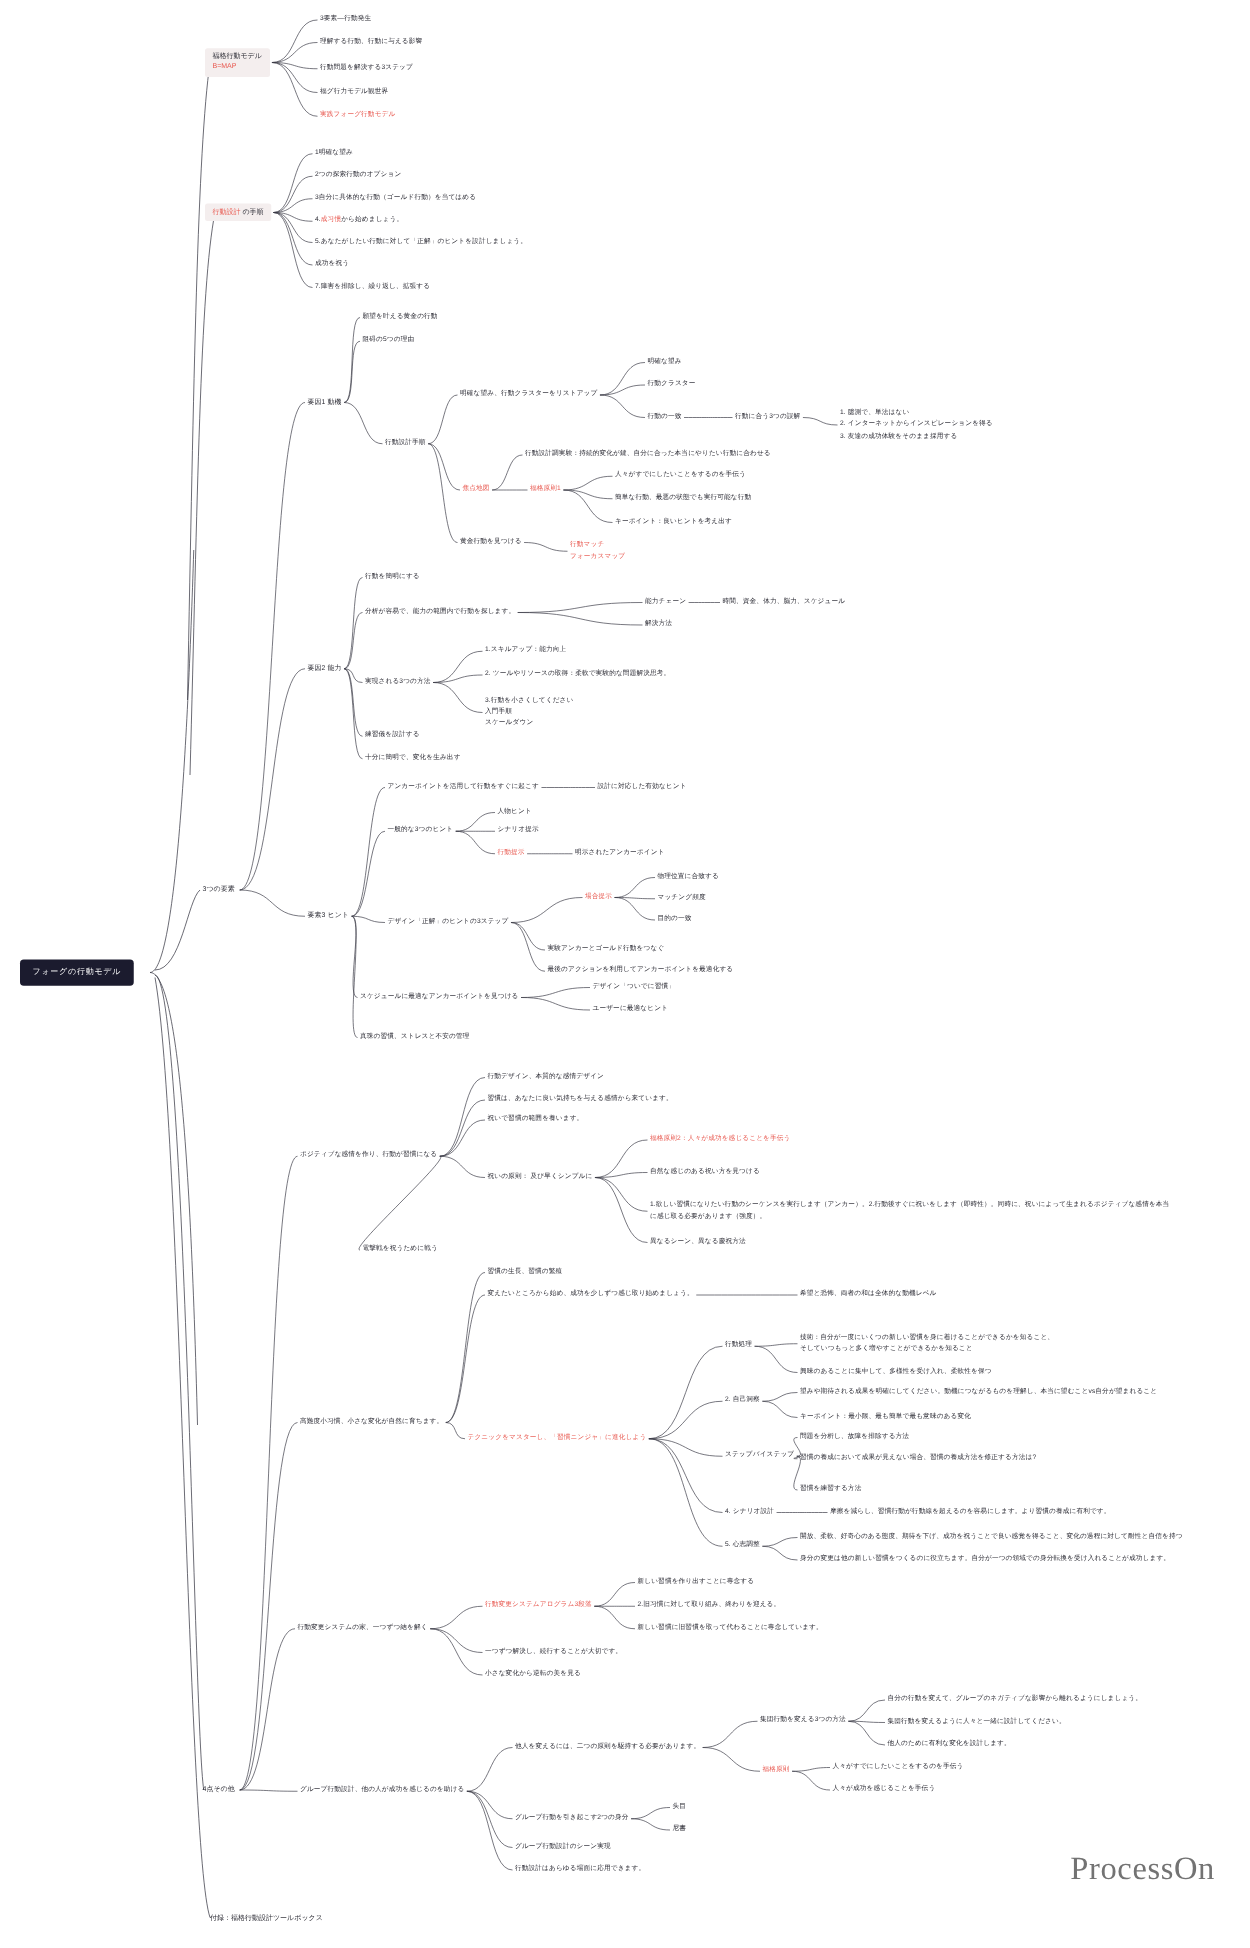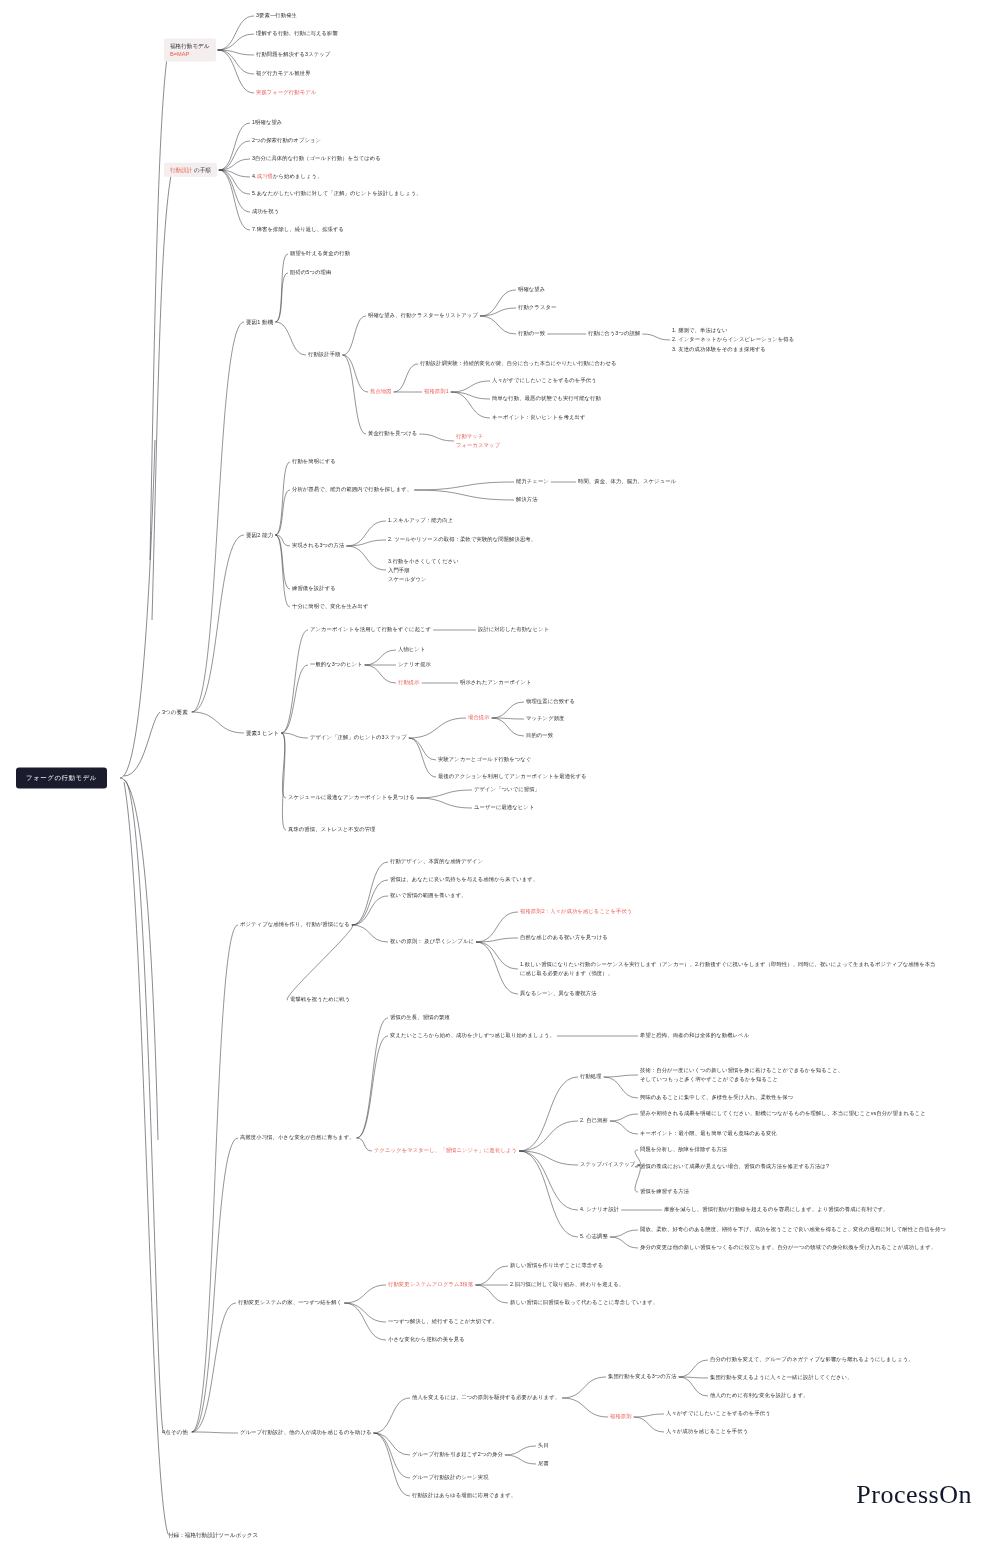--- a/index.html
+++ b/index.html
@@ -55,21 +55,21 @@
   }
   .l1.plain { background: transparent; padding: 0 2px; }
   .red { color: #e8584f; }
   .l1 .red { color: #e8584f; }
   .watermark {
     position: absolute;
     right: 28px;
     bottom: 48px;
     font-family: "Liberation Serif", "DejaVu Serif", serif;
     font-size: 26px;
-    color: #0f172a;
+    color: #737373;
     letter-spacing: 0.5px;
   }
 </style>
 </head>
 <body>
 
 <div id="canvas">
 
   <svg id="links" viewBox="0 0 1000 1558">
     <g fill="none" stroke="#3a3a46" stroke-width="0.6">

